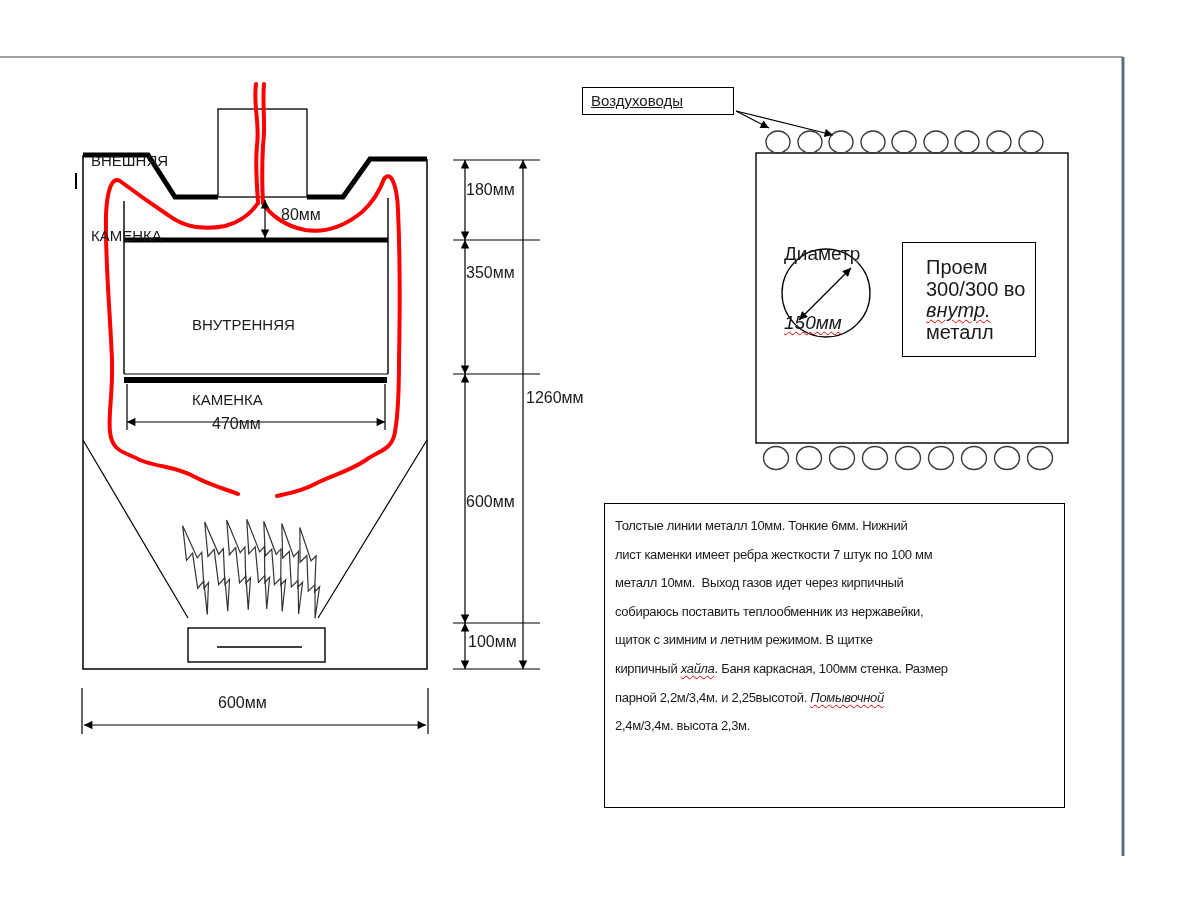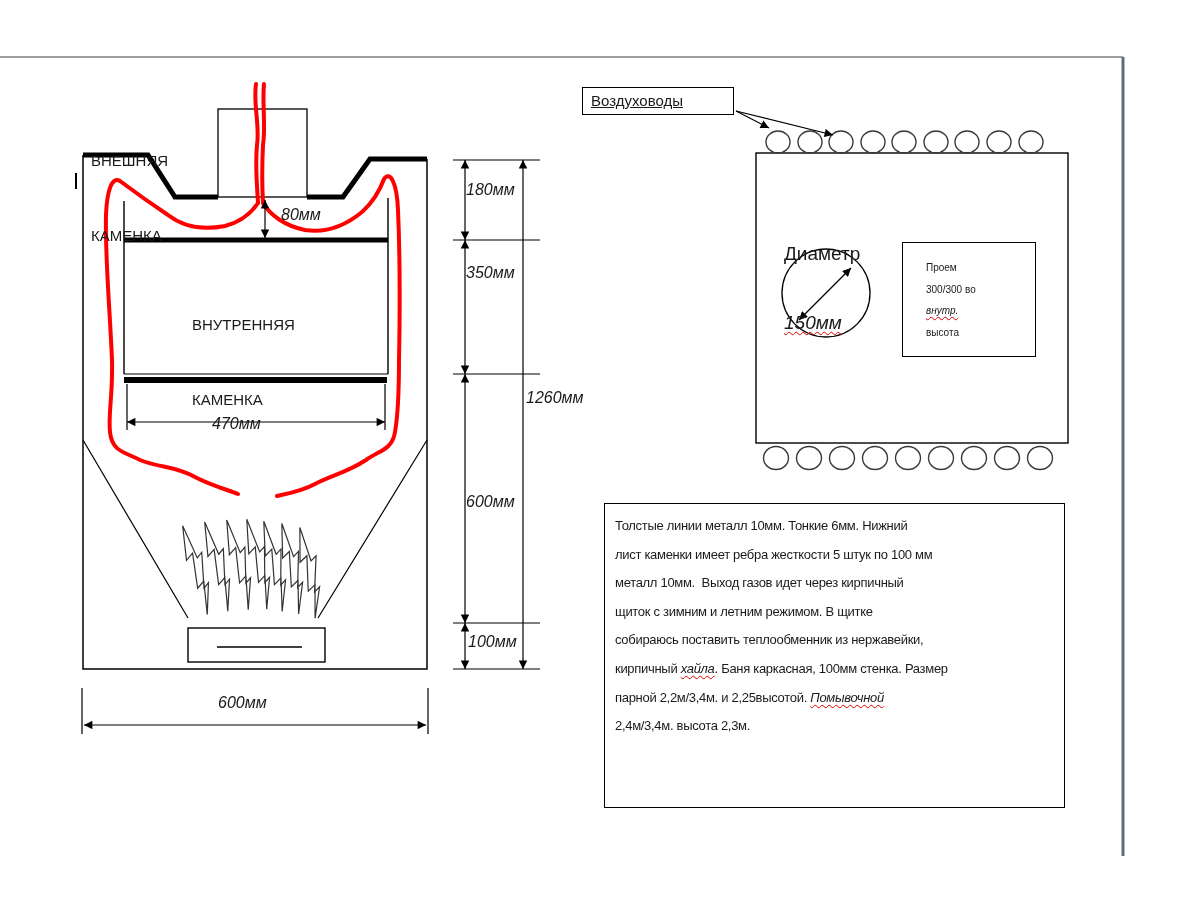--- a/index.html
+++ b/index.html
@@ -1,29 +1,29 @@
 <!DOCTYPE html>
 <html><head>
 <meta charset="utf-8">
 <style>
   html,body{margin:0;padding:0;background:#fff;}
   #page{position:relative;width:1179px;height:900px;background:#ffffff;overflow:hidden;
         font-family:"Liberation Sans","DejaVu Sans",sans-serif;color:#1a1a1a;}
   #linework{position:absolute;left:0;top:0;}
   .lbl{position:absolute;white-space:pre;}
   .f15{font-size:15px;line-height:25px;}
-  .dim{font-size:16px;line-height:18px;font-style:italic;}
+  .dim{font-size:16px;line-height:18px;}
   .wavy{text-decoration-line:underline;text-decoration-style:wavy;
         text-decoration-color:#e00000;text-decoration-thickness:1px;text-underline-offset:2px;font-style:italic;}
   .boxed{position:absolute;border:1.4px solid #000;background:#fff;}
   #vozd-box{left:582px;top:87px;width:150px;height:26px;}
   #vozd-box span{display:block;padding-left:8px;font-size:15px;line-height:26px;text-decoration:underline;}
   #diam-label{left:784px;top:196px;font-size:19px;line-height:23px;}
   #proem-box{left:902px;top:242px;width:132px;height:113px;}
-  #proem-box .inner{padding:14px 0 0 23px;font-size:10px;line-height:21.5px;}
+  #proem-box .inner{padding:14px 0 0 23px;font-size:20px;line-height:21.5px;}
   #notes-box{left:604px;top:503px;width:459px;height:303px;border-width:1.6px;}
   #notes-box .inner{padding:8px 0 0 10px;font-size:13px;line-height:28.6px;letter-spacing:-0.3px;}
   .nline{white-space:pre;}
   #ext-label{left:91px;top:98px;}
   #int-label{left:192px;top:262px;}
 </style>
 </head>
 <body>
 
 <div id="page">
@@ -160,30 +160,30 @@
   <div class="lbl" id="diam-label">
     <div>Диаметр</div>
     <div><span class="wavy">150мм</span></div>
   </div>
 
   <div class="boxed" id="proem-box">
     <div class="inner">
       <div>Проем</div>
       <div>300/300 во</div>
       <div><span class="wavy">внутр.</span></div>
-      <div>высота</div>
+      <div>металл</div>
     </div>
   </div>
 
   <div class="boxed" id="notes-box">
     <div class="inner">
       <div class="nline">Толстые линии металл 10мм. Тонкие 6мм. Нижний</div>
-      <div class="nline">лист каменки имеет ребра жесткости 5 штук по 100 мм</div>
+      <div class="nline">лист каменки имеет ребра жесткости 7 штук по 100 мм</div>
       <div class="nline">металл 10мм.&nbsp; Выход газов идет через кирпичный</div>
+      <div class="nline">собираюсь поставить теплообменник из нержавейки,</div>
       <div class="nline">щиток с зимним и летним режимом. В щитке</div>
-      <div class="nline">собираюсь поставить теплообменник из нержавейки,</div>
       <div class="nline"><span>кирпичный </span><span class="wavy">хайла</span><span>. Баня каркасная, 100мм стенка. Размер</span></div>
       <div class="nline"><span>парной 2,2м/3,4м. и 2,25высотой. </span><span class="wavy">Помывочной</span></div>
       <div class="nline">2,4м/3,4м. высота 2,3м.</div>
     </div>
   </div>
 
 </div>
 
 </body></html>

